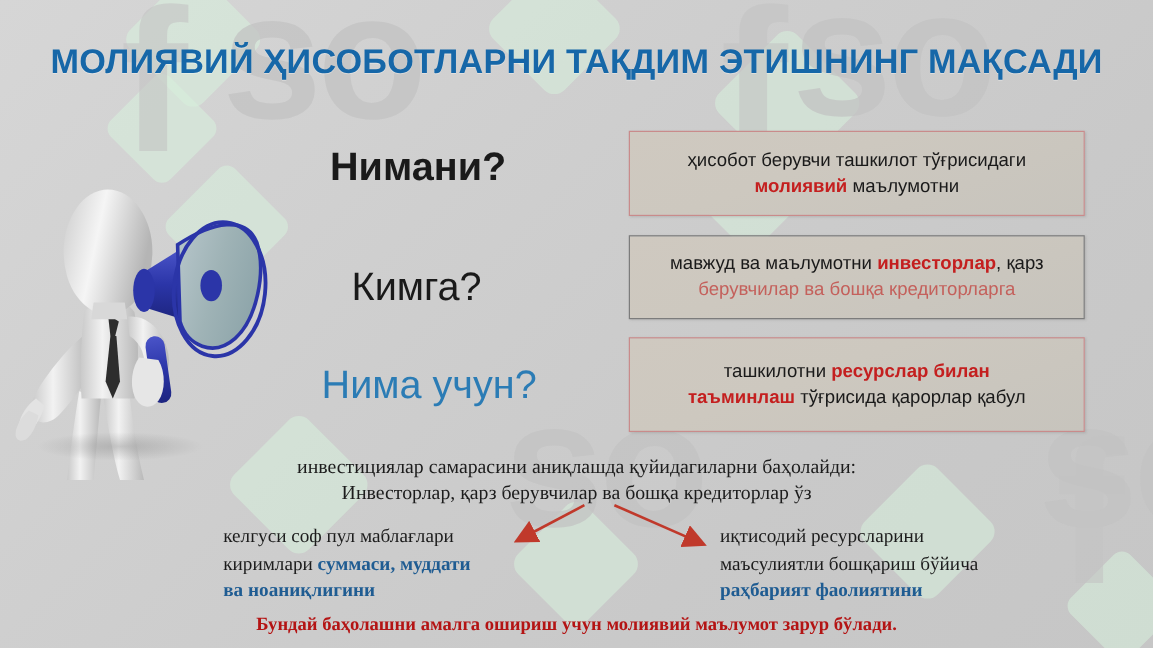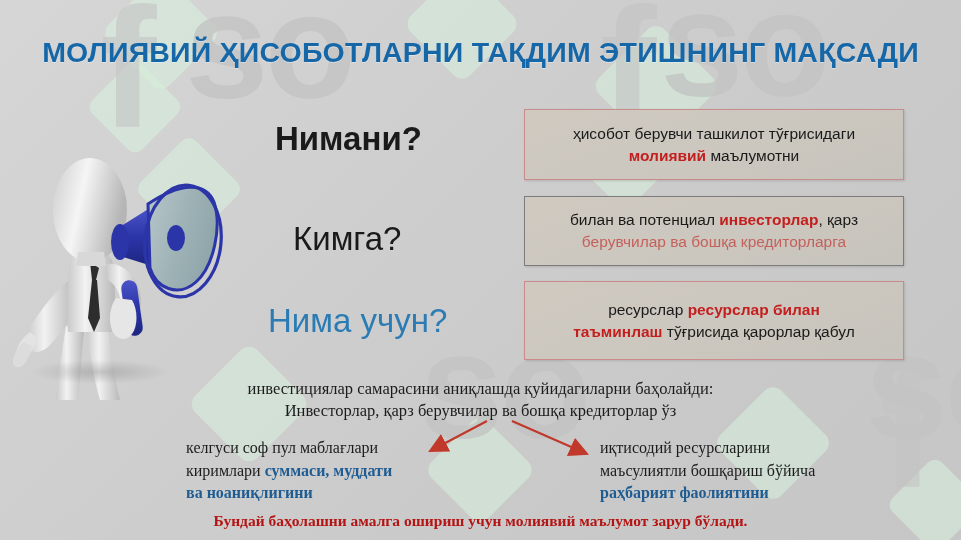--- a/index.html
+++ b/index.html
@@ -219,28 +219,28 @@
 
   <div class="rbox pink" style="left:524px; top:109px; width:380px; height:71px;">
     <div>
       <span>ҳисобот берувчи ташкилот тўғрисидаги</span><br>
       <b class="red">молиявий</b><span> маълумотни</span>
     </div>
   </div>
 
   <div class="rbox gray" style="left:524px; top:196px; width:380px; height:70px;">
     <div>
-      <span>билан ва потенциал </span><b class="red">инвесторлар</b><span>, қарз</span><br>
+      <span>мавжуд ва маълумотни </span><b class="red">инвесторлар</b><span>, қарз</span><br>
       <span class="softred">берувчилар ва бошқа кредиторларга</span>
     </div>
   </div>
 
   <div class="rbox pink" style="left:524px; top:281px; width:380px; height:79px;">
     <div>
-      <span>ресурслар </span><b class="red">ресурслар билан</b><br>
+      <span>ташкилотни </span><b class="red">ресурслар билан</b><br>
       <b class="red">таъминлаш</b><span> тўғрисида қарорлар қабул</span><br>
     </div>
   </div>
 
   <div class="serif-para" style="left:0; top:378px; width:961px;">
     <div>инвестициялар самарасини аниқлашда қуйидагиларни баҳолайди:</div>
     <div>Инвесторлар, қарз берувчилар ва бошқа кредиторлар ўз</div>
   </div>
 
   <svg class="arrows">

